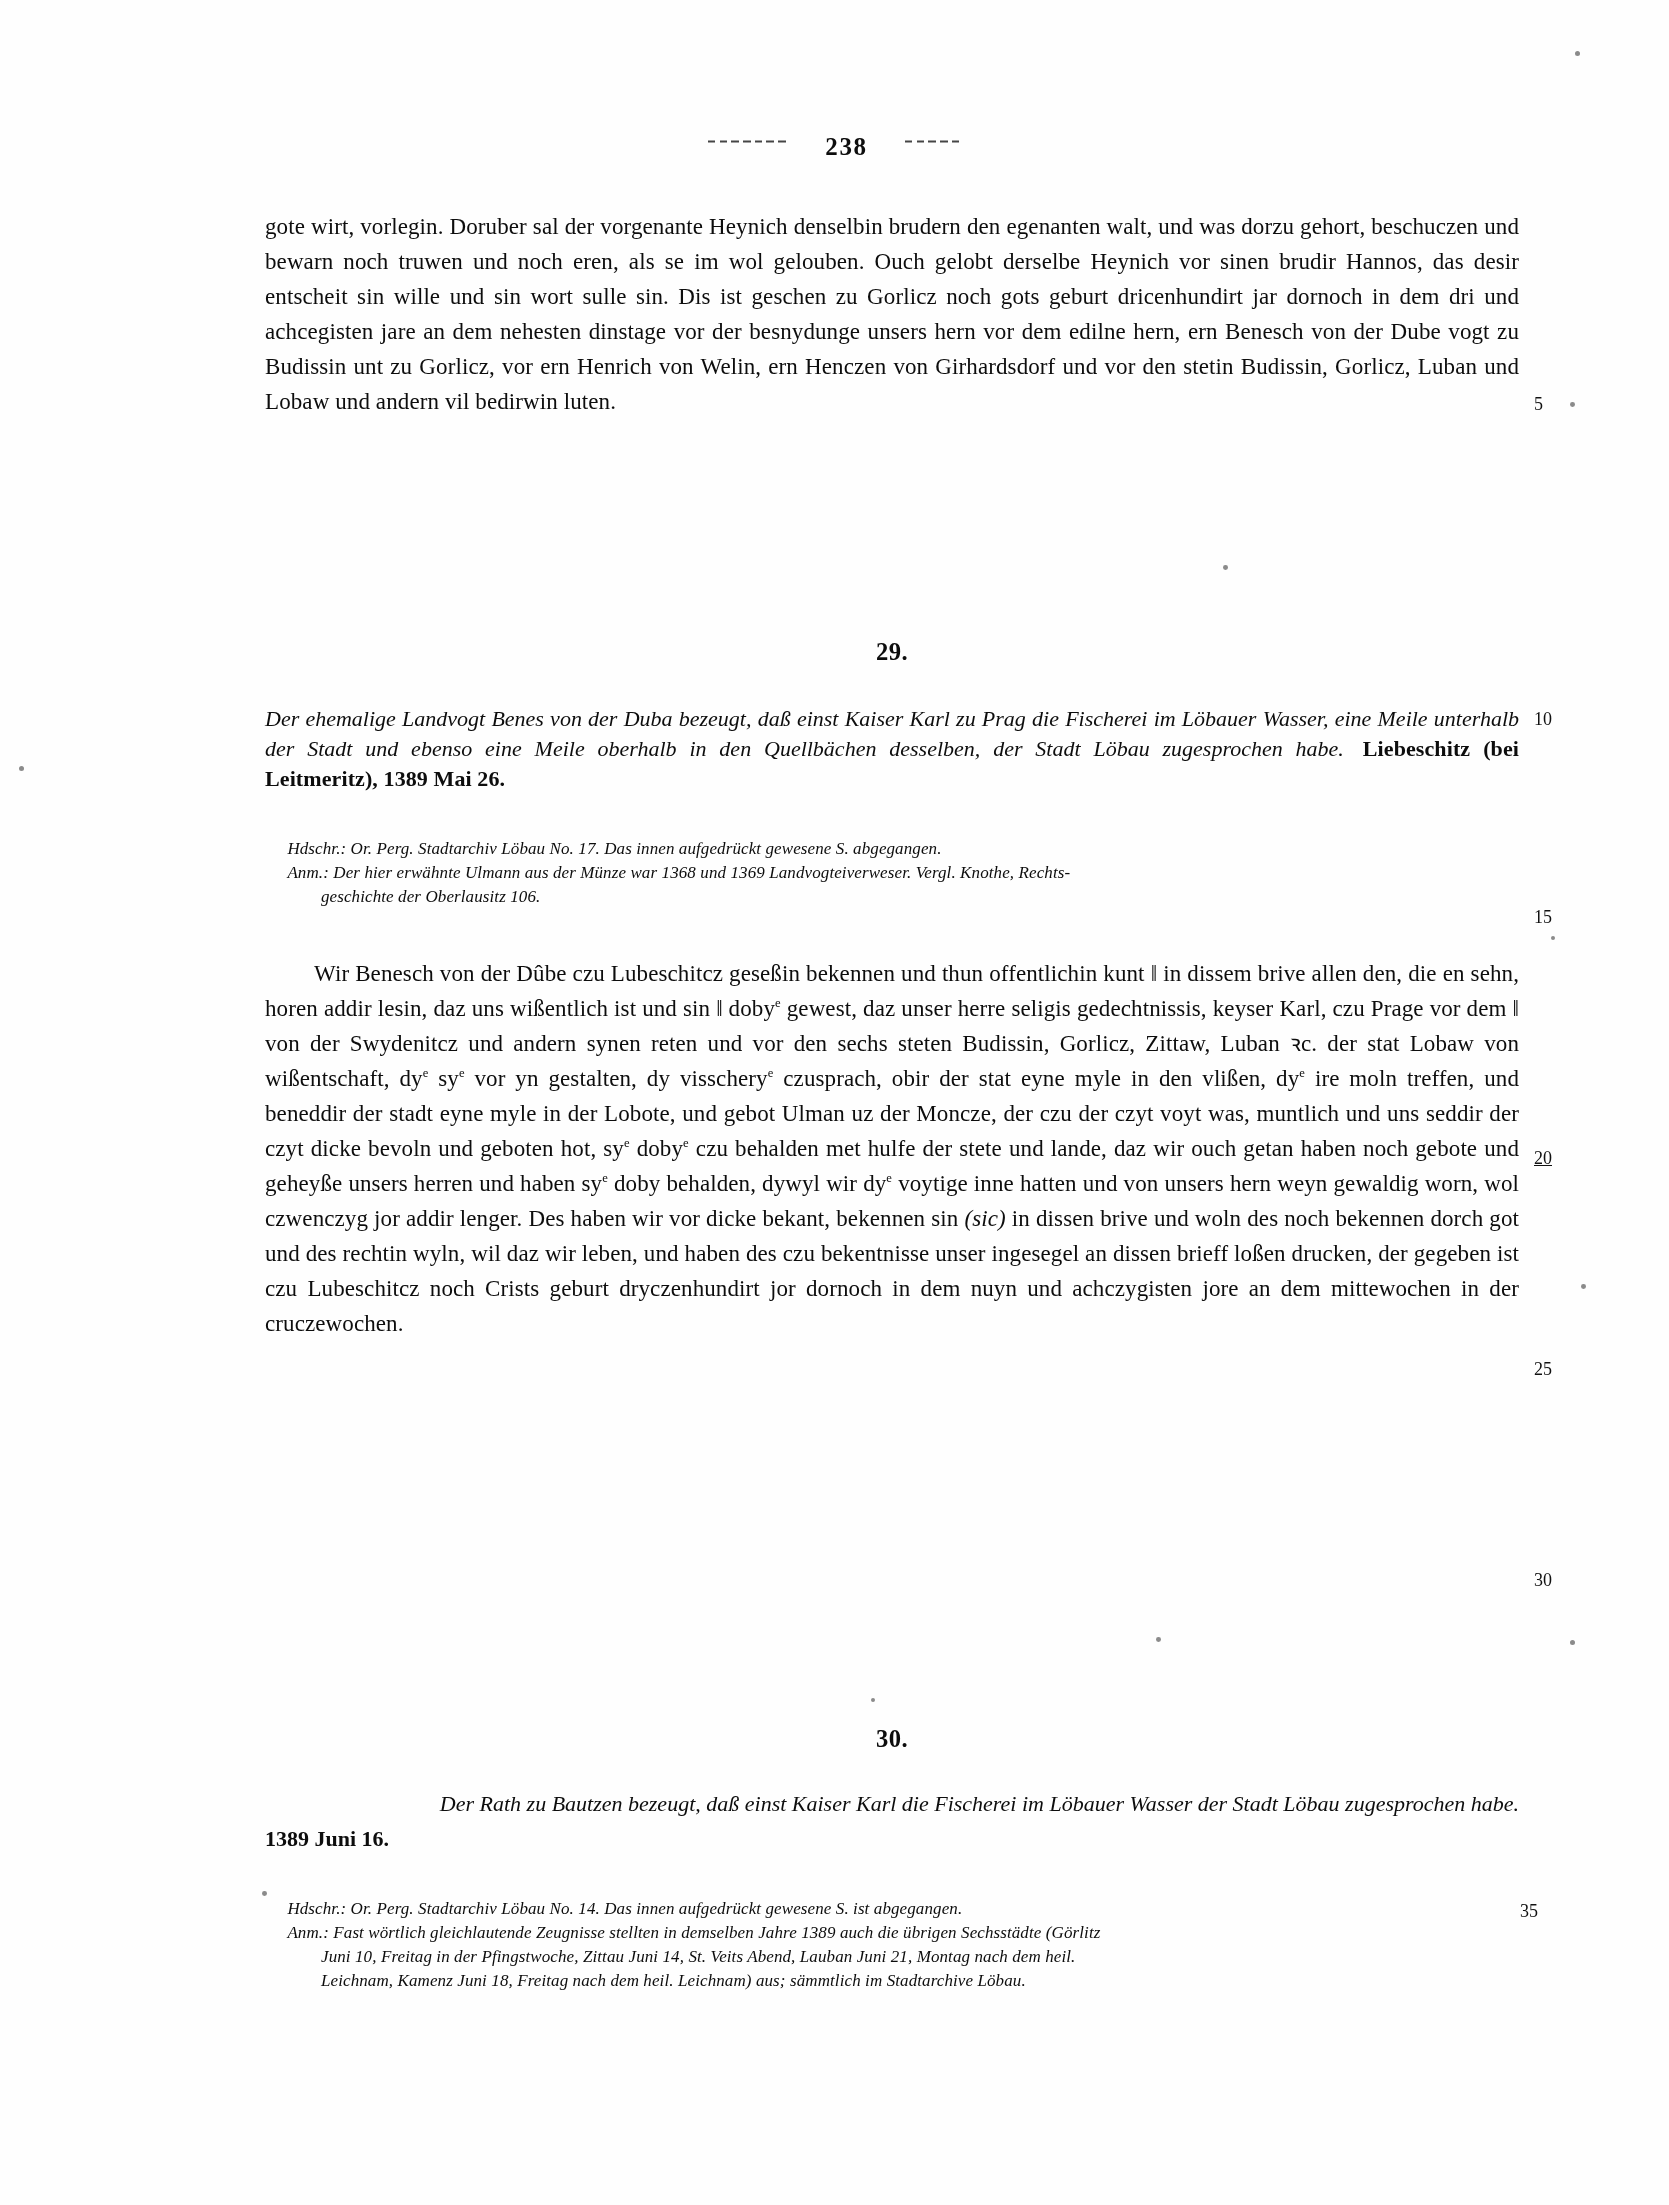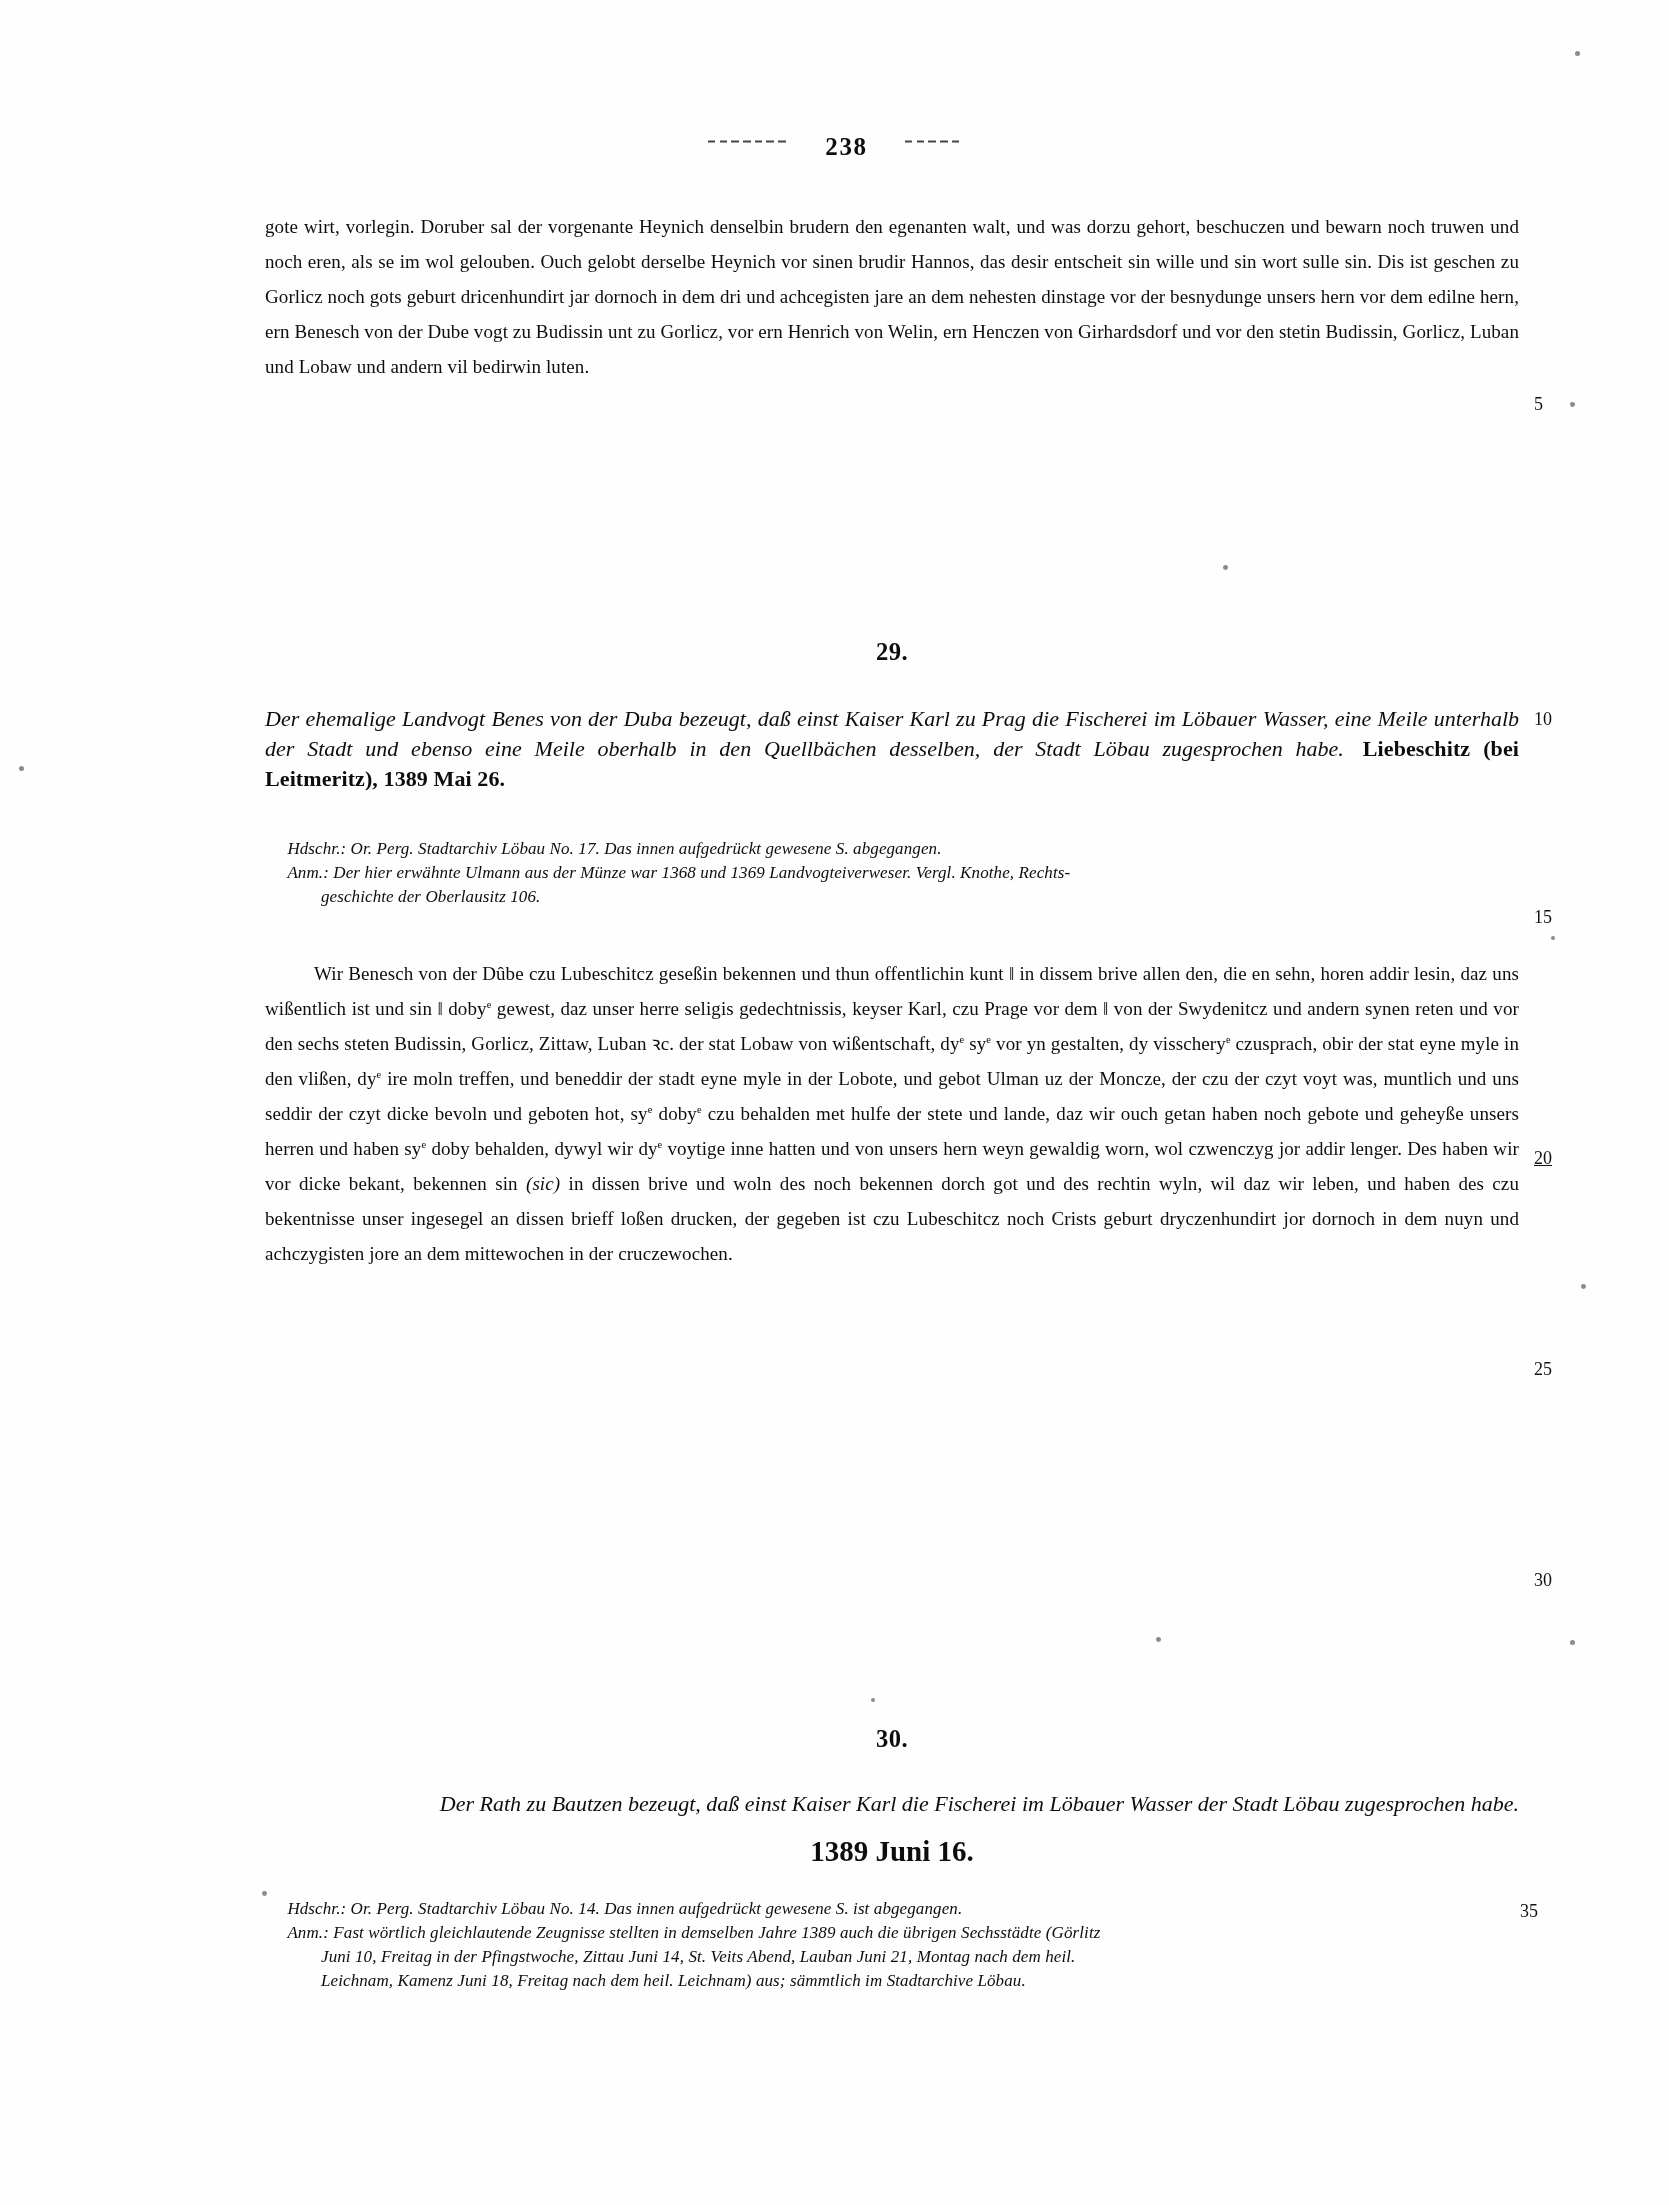--- a/index.html
+++ b/index.html
@@ -46,21 +46,21 @@
 
   
   .col {
     position: absolute;
     left: 265px;
     width: 1254px;
   }
 
   p.body {
     margin: 0;
-    font-size: 19px;
+    font-size: 23px;
     line-height: 35px;
     text-align: justify;
     text-align-last: left;
     letter-spacing: 0.1px;
   }
   p.body.doc {
     text-indent: 0;
   }
 
   .first-indent { display: inline-block; width: 49px; }
@@ -85,25 +85,25 @@
   .regest .dateline {
     font-style: normal;
     font-weight: 700;
     letter-spacing: 0.1px;
   }
   .regest.r30 {
     text-align-last: right;
   }
   .date-right {
     display: block;
-    text-align: center;
+    text-align: left;
     font-style: normal;
     font-weight: 700;
-    font-size: 29px;
-    margin-top: 16px;
+    font-size: 22px;
+    margin-top: 7px;
   }
 
   
   .apparatus {
     margin: 0;
     font-style: italic;
     font-size: 17px;
     line-height: 24px;
     letter-spacing: 0.1px;
   }

